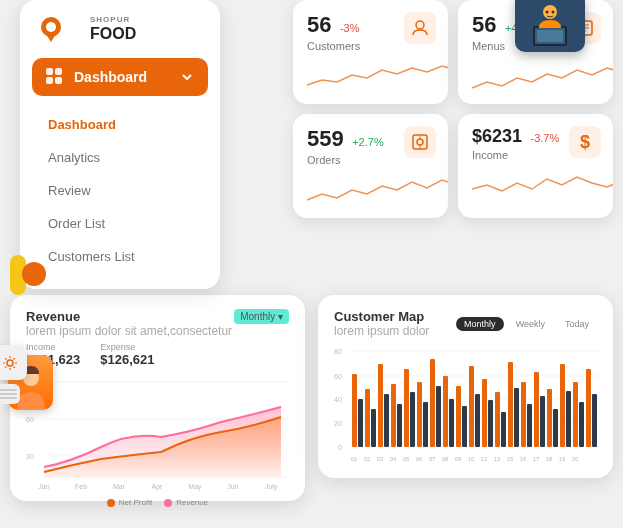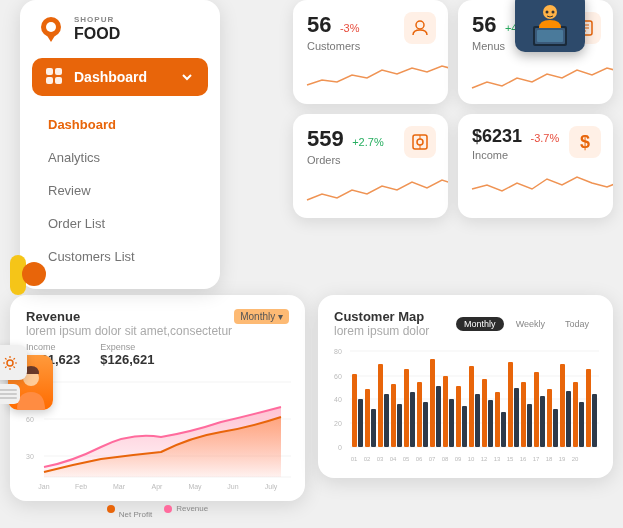--- a/index.html
+++ b/index.html
@@ -29,21 +29,21 @@
       border-radius: 16px;
       box-shadow: 0 4px 20px rgba(0,0,0,0.12);
       overflow: hidden;
       z-index: 10;
     }
 
     .sidebar-logo {
       display: flex;
       align-items: center;
       padding: 14px 16px;
-      gap: 8px;
+      gap: 24px;
     }
 
     .logo-icon {
       width: 30px;
       height: 30px;
     }
 
     .logo-text {
       font-size: 11px;
       font-weight: 800;
@@ -183,21 +183,21 @@
     }
 
     .revenue-subtitle {
       font-size: 12px;
       color: #aaa;
     }
 
     .monthly-selector {
       font-size: 10px;
       color: #555;
-      background: #fdba74;
+      background: #5eead4;
       border-radius: 4px;
       padding: 2px 6px;
       cursor: pointer;
     }
 
     .revenue-stats {
       display: flex;
       gap: 20px;
       margin-bottom: 10px;
     }
@@ -502,21 +502,21 @@
         <text x="131" y="112" font-size="7" fill="#bbb" text-anchor="middle">Apr</text>
         <text x="169" y="112" font-size="7" fill="#bbb" text-anchor="middle">May</text>
         <text x="207" y="112" font-size="7" fill="#bbb" text-anchor="middle">Jun</text>
         <text x="245" y="112" font-size="7" fill="#bbb" text-anchor="middle">July</text>
       </svg>
 
       
       <div style="display:flex;gap:12px;justify-content:center;margin-top:2px;">
         <div style="display:flex;align-items:center;gap:4px;">
           <div style="width:8px;height:8px;background:#E8650A;border-radius:50%;"></div>
-          <span style="font-size:8px;color:#888;margin-top:12px;">Net Profit</span>
+          <span style="font-size:8px;color:#888;">Net Profit</span>
         </div>
         <div style="display:flex;align-items:center;gap:4px;">
           <div style="width:8px;height:8px;background:#ff6b9d;border-radius:50%;"></div>
           <span style="font-size:8px;color:#888;">Revenue</span>
         </div>
       </div>
     </div>
   </div>
 
   <div class="customer-map-card">

